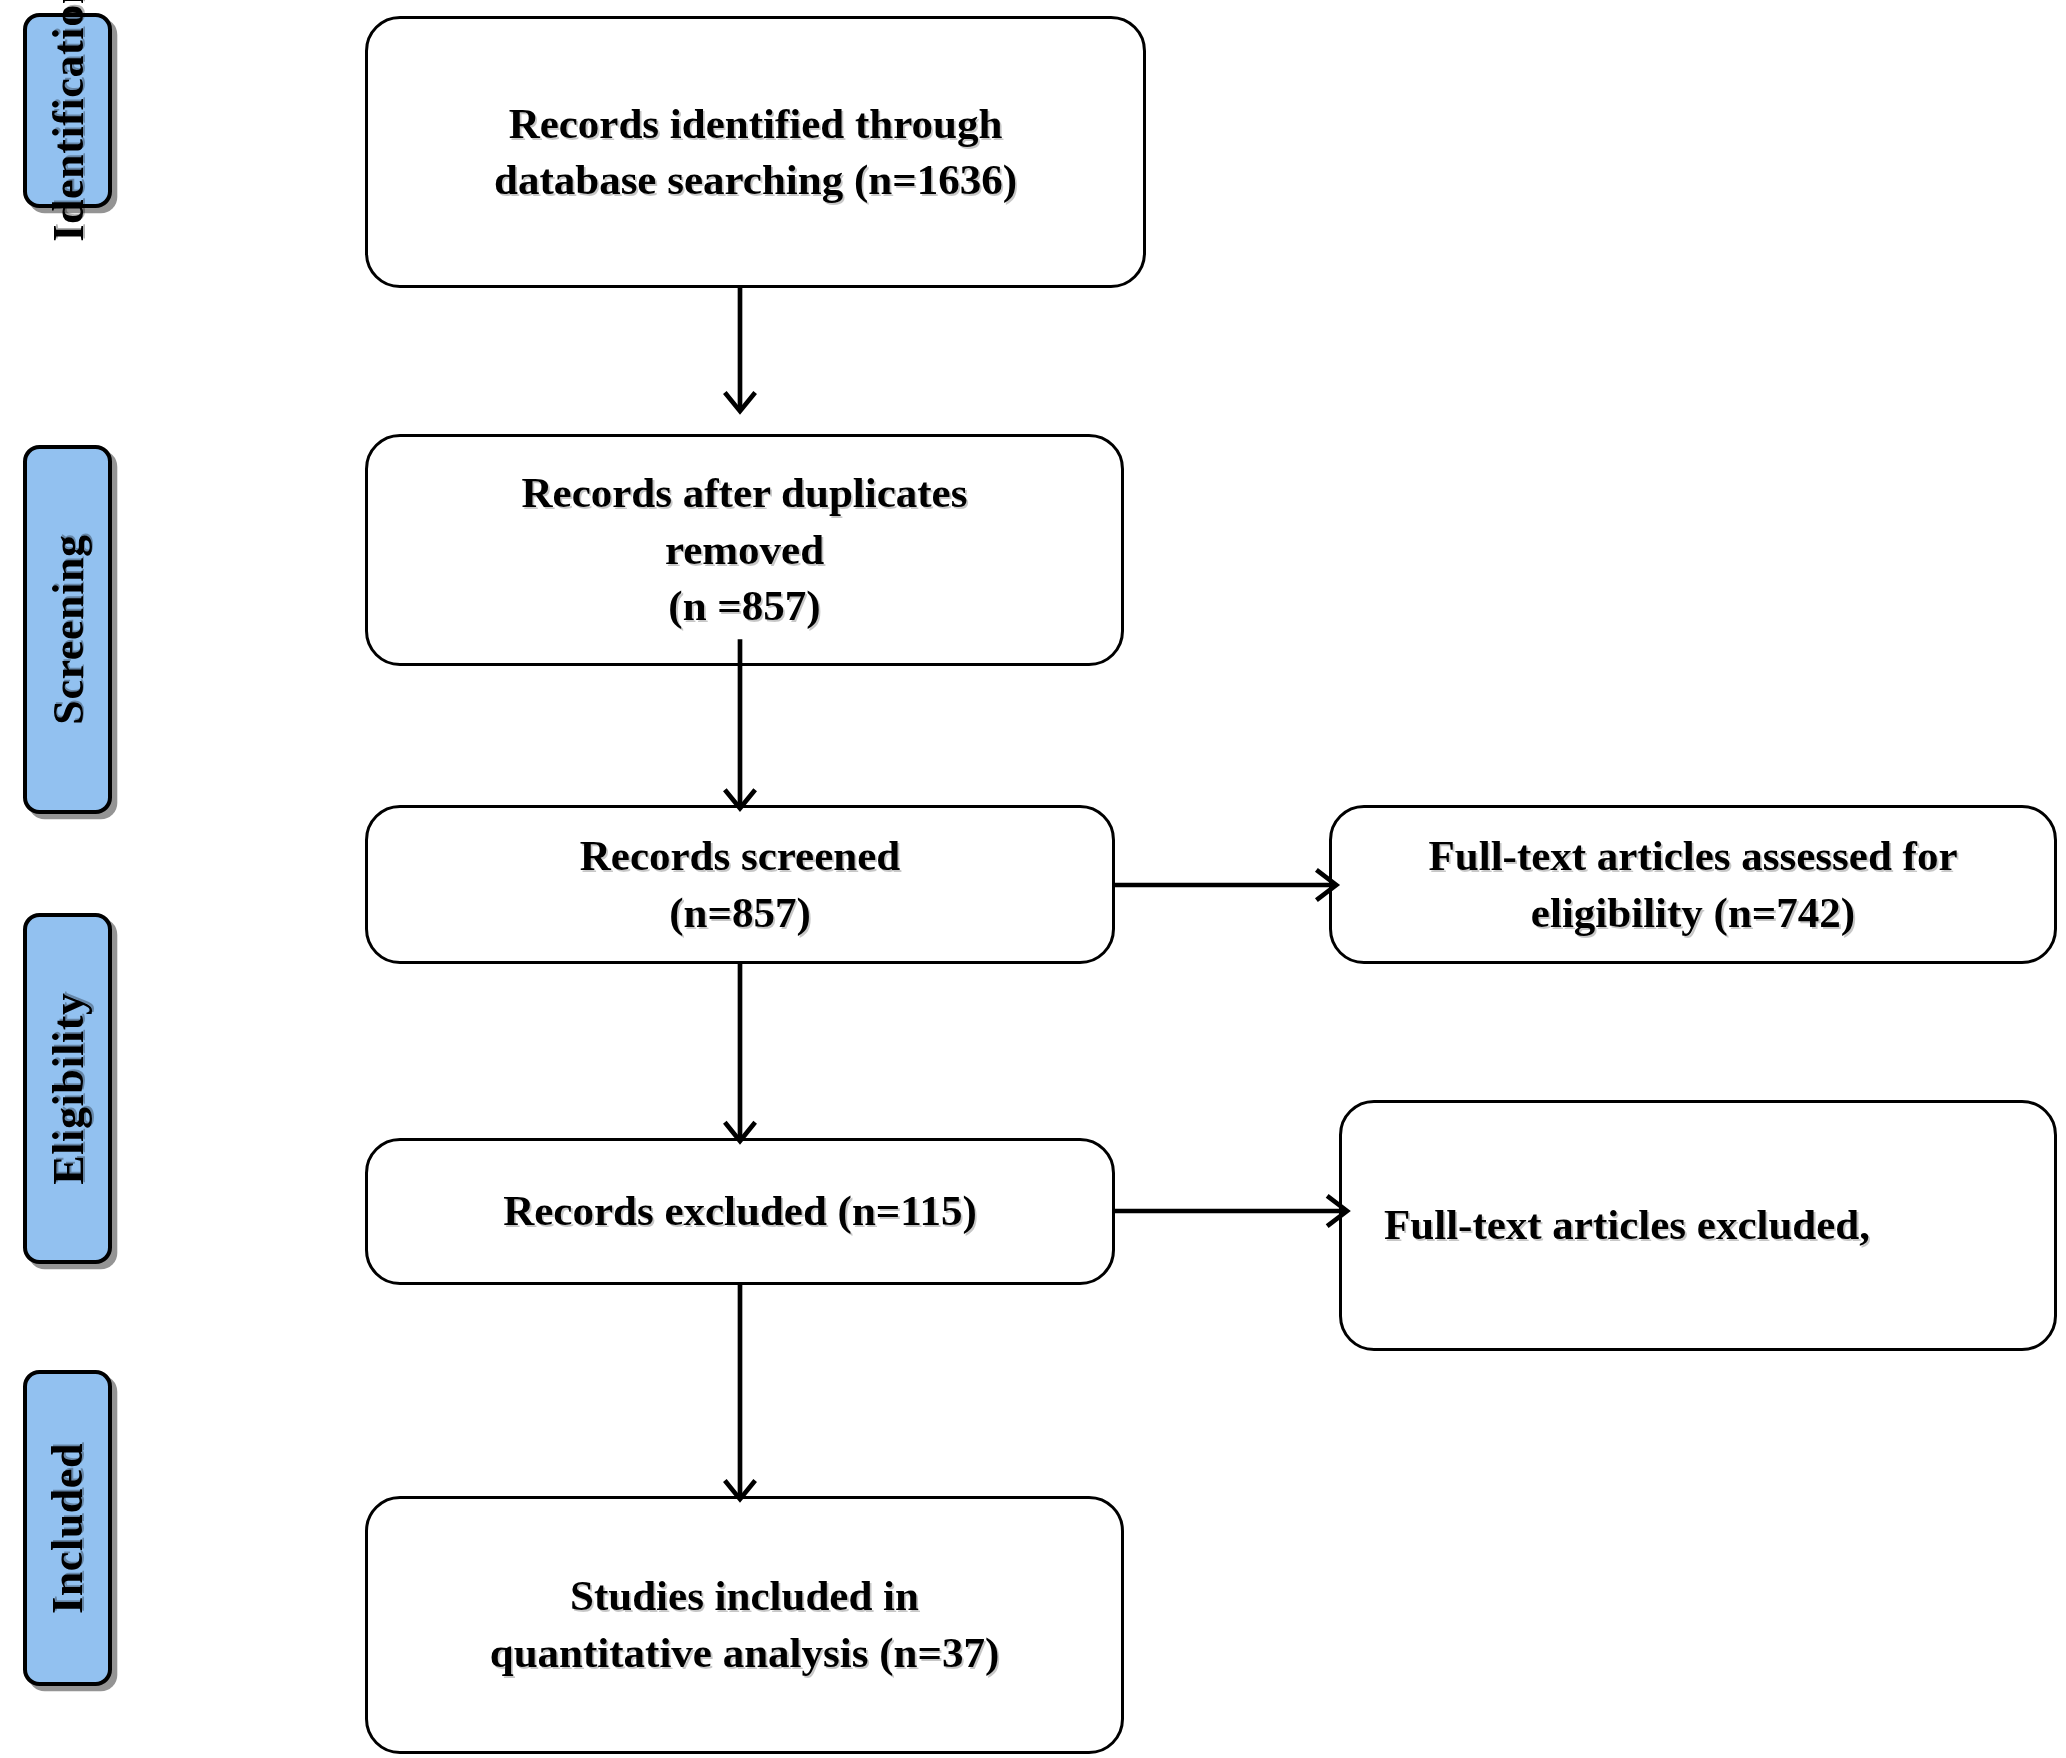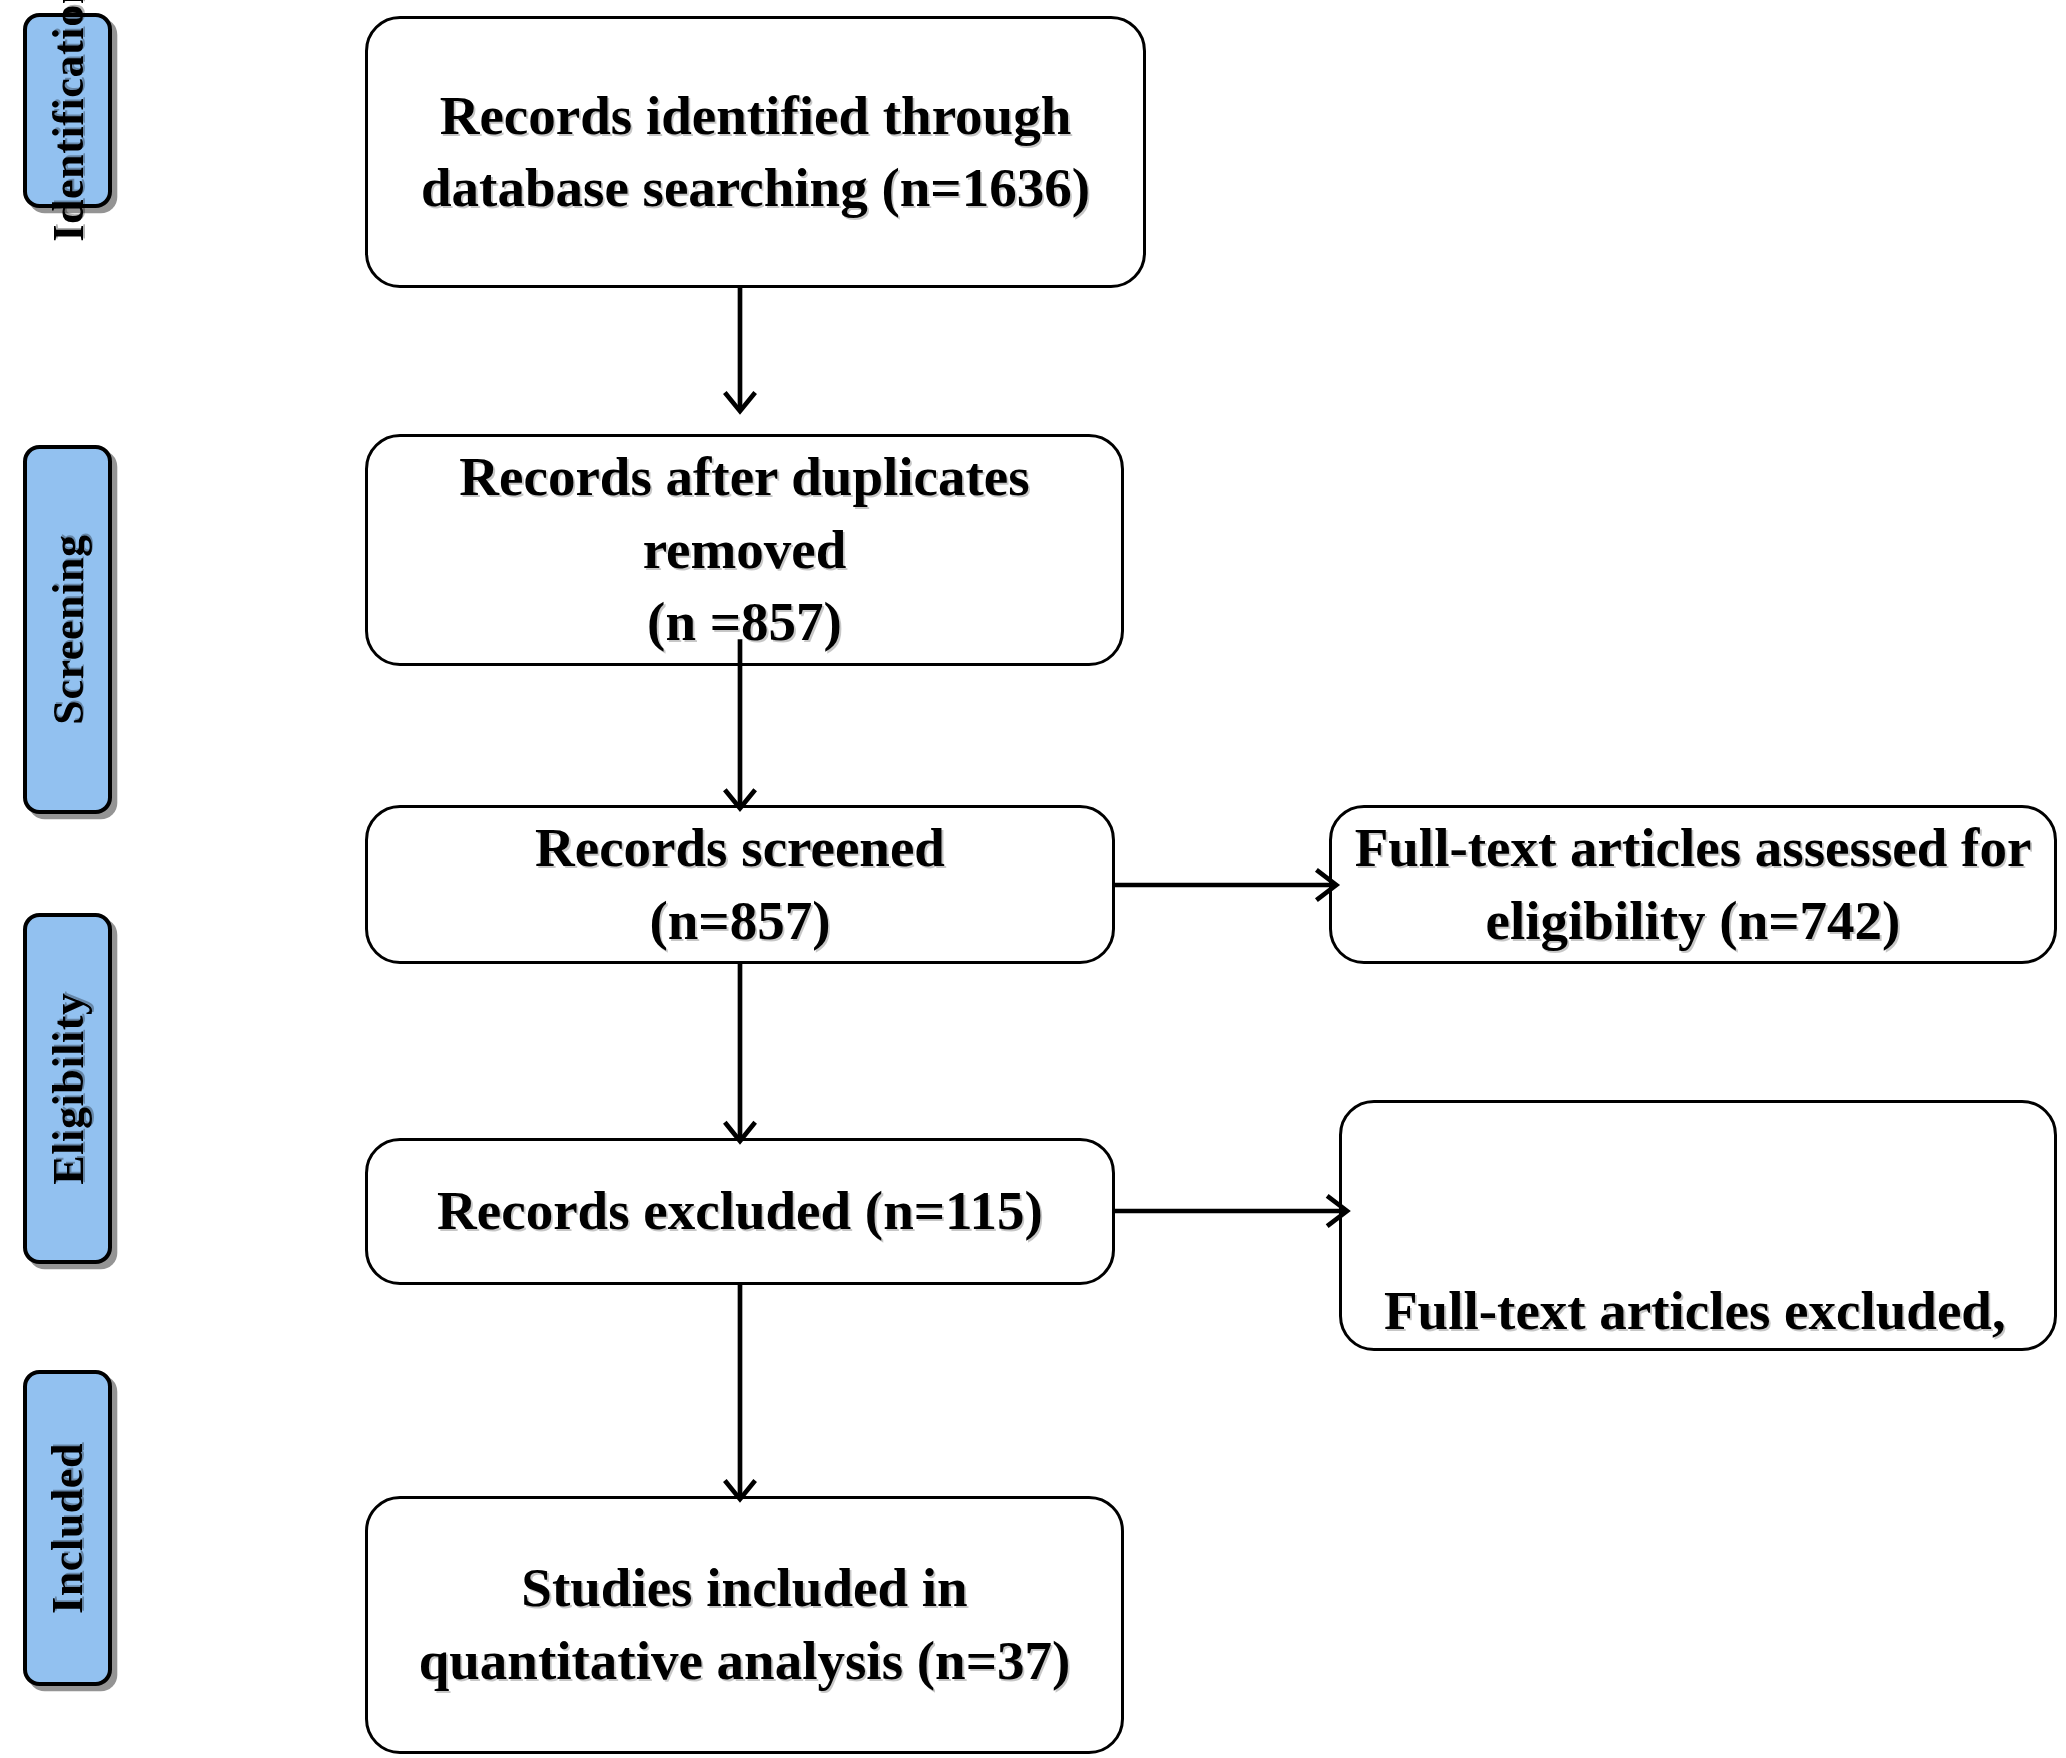--- a/index.html
+++ b/index.html
@@ -46,21 +46,21 @@
     border: 3.5px solid #000000;
     border-radius: 35px;
     box-sizing: border-box;
     display: flex;
     align-items: center;
     justify-content: center;
     padding: 0 20px;
   }
   .flow-box .box-text {
     font-weight: bold;
-    font-size: 55px;
+    font-size: 43px;
     line-height: 1.32;
     color: #000000;
     text-align: center;
     text-shadow: 1.8px 1.8px 0 rgba(0,0,0,0.22);
     font-family: "Liberation Serif", "DejaVu Serif", serif;
   }
   .flow-box.align-left .box-text { text-align: left; width: 100%; }
 
   
   .connector {
@@ -125,21 +125,21 @@
     </div>
   </div>
 
   <div class="flow-box" style="left:1329px; top:805px; width:728px; height:159px;">
     <div class="box-text">
       <span>Full-text articles assessed for</span><br>
       <span>eligibility (n=742)</span>
     </div>
   </div>
 
-  <div class="flow-box align-left" style="left:1339px; top:1100px; width:718px; height:251px; padding:0 42px;align-items:flex-end;">
+  <div class="flow-box align-left" style="left:1339px; top:1100px; width:718px; height:251px; padding:0 42px;">
     <div class="box-text">
       <span>Full-text articles excluded,</span><br>
     </div>
   </div>
 
   <div class="connector" style="left:705px; top:286px; width:70px; height:129px;">
     <svg width="70" height="129" viewBox="0 0 120 220">
       <line x1="60" y1="0" x2="60" y2="210" stroke="#000" stroke-width="8"></line>
       <polyline points="34,182 60,214 86,182" fill="none" stroke="#000" stroke-width="8"></polyline>
     </svg>

